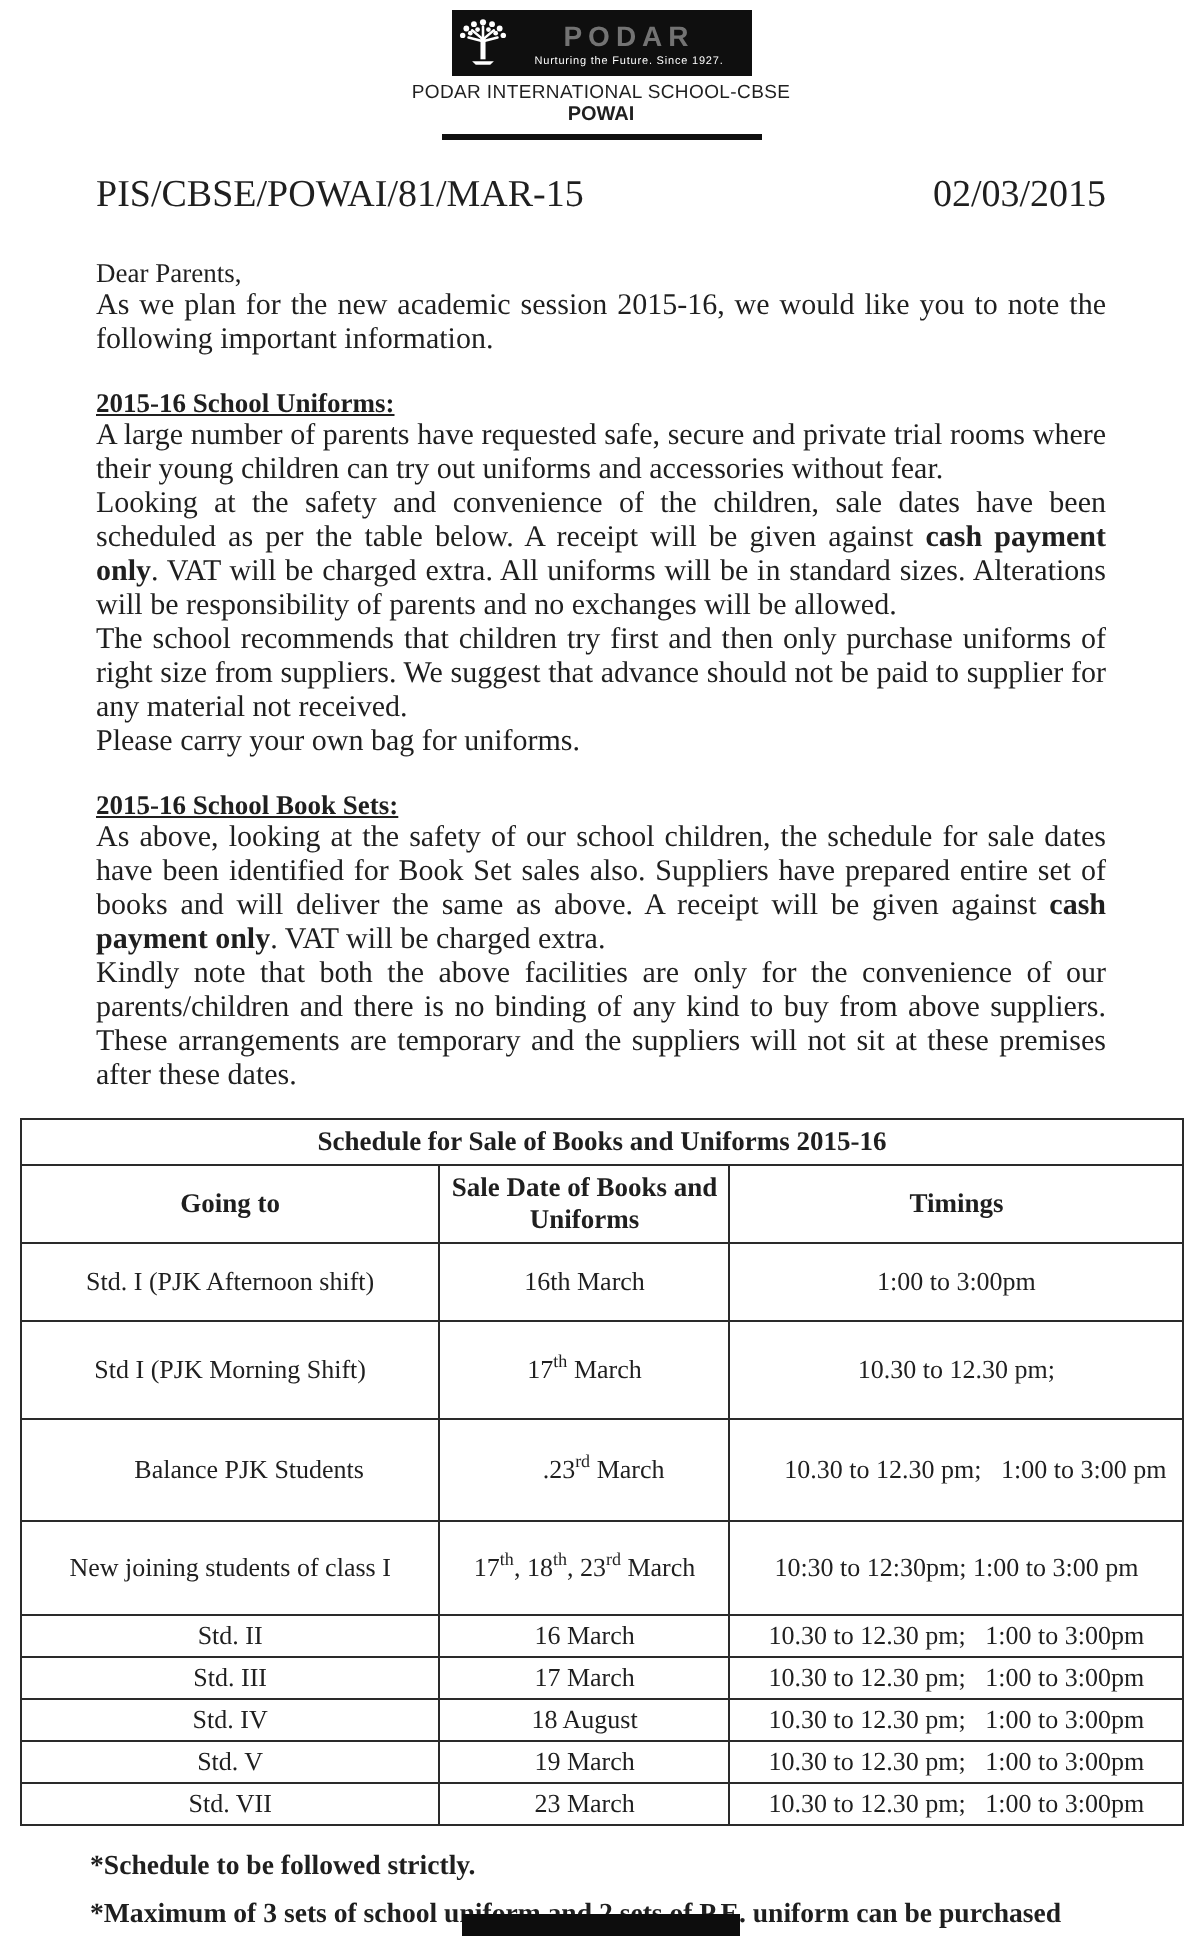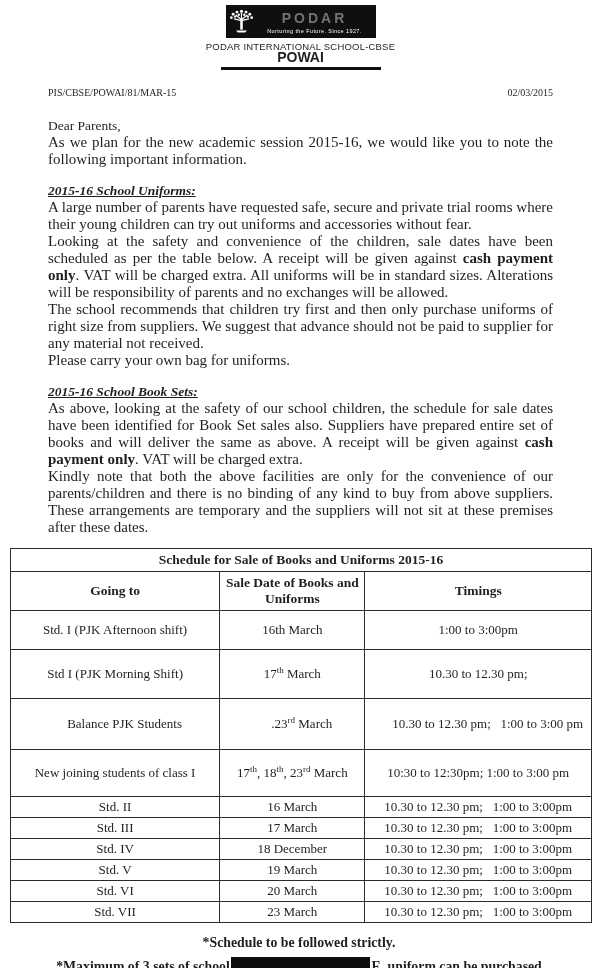--- a/index.html
+++ b/index.html
@@ -24,52 +24,52 @@
     font-size:14px;line-height:19px;letter-spacing:3px;
   }
   .logo-tagline{
     color:#fff;font-family:"Liberation Sans",sans-serif;
     font-size:5.5px;line-height:7px;letter-spacing:.4px;white-space:nowrap;
   }
   .school-name{
     margin-top:3px;font-family:"Liberation Sans",sans-serif;font-weight:normal;
     font-size:9.5px;line-height:11px;letter-spacing:.2px;
   }
-  .campus{font-family:"Liberation Sans",sans-serif;font-weight:bold;font-size:14px;line-height:11px;}
+  .campus{font-family:"Liberation Sans",sans-serif;font-weight:bold;font-size:10px;line-height:11px;}
   .head-rule{width:160px;height:3px;background:#101010;margin:4px auto 0;}
 
   
-  .ref-row{display:flex;justify-content:space-between;margin-top:17px;font-size:10px;}
+  .ref-row{display:flex;justify-content:space-between;margin-top:17px;font-size:19px;}
   .salutation{margin-top:19px;font-size:13.5px;line-height:17px;}
   p.body{font-size:15px;line-height:17px;text-align:justify;margin:0;}
   .mt{margin-top:14px;}
   .sec-heading{
     margin-top:14px;font-size:13.5px;font-weight:bold;
-    text-decoration:underline;line-height:17px;font-style:italic;
+    text-decoration:underline;line-height:17px;
   }
   .b{font-weight:bold;}
 
   
   table.sched{
     border-collapse:collapse;margin:12px 12px 0 -38px;width:582px;
     font-size:13px;
   }
   table.sched td,table.sched th{border:1.4px solid #2a2a2a;padding:1px 4px;text-align:center;vertical-align:middle;}
   .t-title{font-weight:bold;font-size:13.5px;height:20px;}
   th.hdr{font-weight:bold;font-size:13.5px;line-height:16px;height:36px;}
   tr.h-a td{height:36px;}
   tr.h-b td{height:46px;}
   tr.h-c td{height:48px;padding-left:23px;}
   tr.h-d td{height:44px;}
   tr.h-s td{height:18px;}
   sup{font-size:9px;line-height:0;}
 
   
   .notes{margin-top:8px;margin-left:-3px;}
-  .note-line{font-weight:bold;font-size:13.8px;line-height:24px;text-align:center;}
+  .note-line{font-weight:bold;font-size:13.8px;line-height:24px;}
 
   .footer-bar{position:absolute;bottom:0;left:231px;width:139px;height:11px;background:#0d0d0d;}
 </style>
 </head>
 <body>
 
 <div class="page">
 
   <div class="letterhead">
     <div class="logo-box">
@@ -167,31 +167,26 @@
       <td><span>16 March</span></td>
       <td>10.30 to 12.30 pm;&nbsp;&nbsp; 1:00 to 3:00pm</td>
     </tr>
     <tr class="h-s">
       <td>Std. III</td>
       <td><span>17 March</span></td>
       <td>10.30 to 12.30 pm;&nbsp;&nbsp; 1:00 to 3:00pm</td>
     </tr>
     <tr class="h-s">
       <td>Std. IV</td>
-      <td><span>18 December</span></td>
+      <td><span>18 August</span></td>
       <td>10.30 to 12.30 pm;&nbsp;&nbsp; 1:00 to 3:00pm</td>
     </tr>
     <tr class="h-s">
       <td>Std. V</td>
       <td><span>19 March</span></td>
-      <td>10.30 to 12.30 pm;&nbsp;&nbsp; 1:00 to 3:00pm</td>
-    </tr>
-    <tr class="h-s">
-      <td>Std. VI</td>
-      <td><span>20 March</span></td>
       <td>10.30 to 12.30 pm;&nbsp;&nbsp; 1:00 to 3:00pm</td>
     </tr>
     <tr class="h-s">
       <td>Std. VII</td>
       <td><span>23 March</span></td>
       <td>10.30 to 12.30 pm;&nbsp;&nbsp; 1:00 to 3:00pm</td>
     </tr>
   </tbody>
     </table>
 

